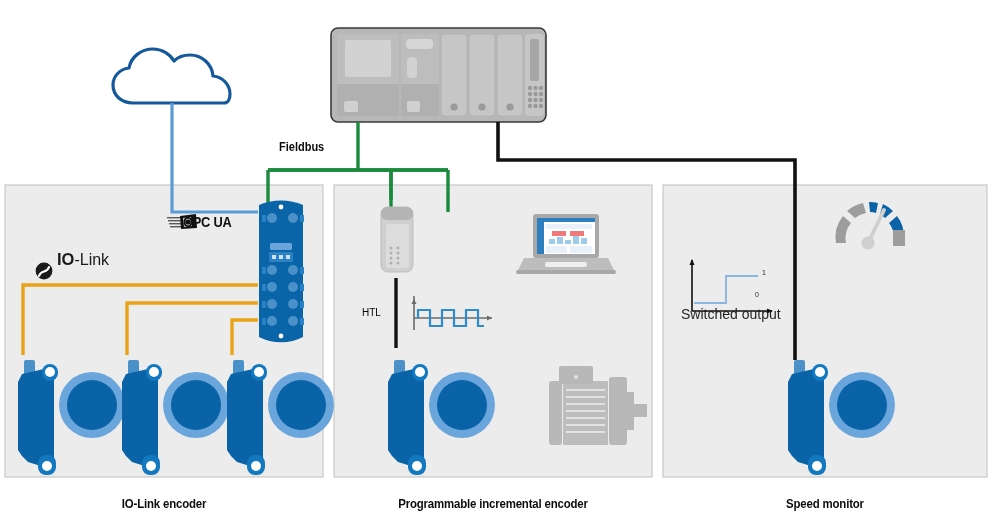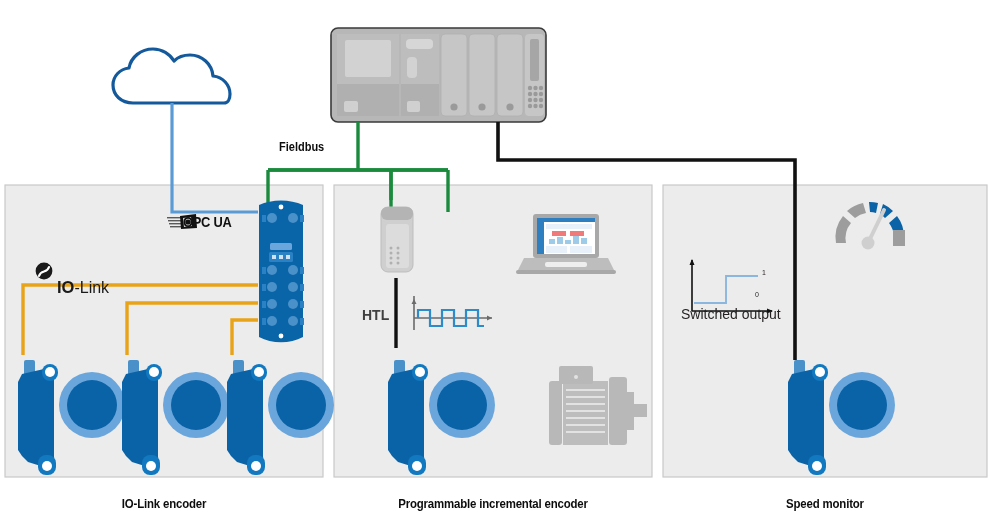--- a/index.html
+++ b/index.html
@@ -27,21 +27,21 @@
     transform-origin:center center;
     text-align:center;
     color:#0d0d0d;
   }
   .fieldbus-label{
     font-weight:bold;font-size:12.5px;
     transform:scaleX(0.88);transform-origin:left center;
     color:#0d0d0d;
   }
   .dev-label{font-size:14.5px;color:#231f20;line-height:1.22;}
-  .htl-label{font-size:14px;color:#404040;font-weight:bold;}
+  .htl-label{font-size:10px;color:#000000;}
   .sw-label{font-size:14px;color:#231f20;}
   .iolink-text{font-size:16px;color:#1a1a1a;letter-spacing:0px;}
   .iolink-text b{font-weight:bold;font-size:16.5px;}
   .opcua-text{font-weight:bold;font-size:14px;color:#111;letter-spacing:-0.3px;transform:scaleX(0.92);transform-origin:left center;}
   .tiny{font-size:7px;color:#231f20;}
 </style>
 </head>
 <body>
 
 <div id="stage">
@@ -307,21 +307,21 @@
     <g>
       <use href="#encoder-unit" x="778" y="360"></use>
       <use href="#encoder-disc" x="828" y="371"></use>
     </g>
   </svg>
 
   <div class="lbl fieldbus-label" style="left:279px;top:140px;">Fieldbus</div>
 
   <div class="lbl opcua-text" style="left:183px;top:214px;">OPC UA</div>
 
-  <div class="lbl iolink-text" style="left:57px;top:278px;">
+  <div class="lbl iolink-text" style="left:57px;top:250px;">
     <b>IO</b><span>-Link</span>
   </div>
 
 
   <div class="lbl htl-label" style="left:362px;top:307px;">HTL</div>
 
   <div class="lbl tiny" style="left:762px;top:269px;">1</div>
   <div class="lbl tiny" style="left:755px;top:291px;">0</div>
   <div class="lbl sw-label" style="left:681px;top:306px;">Switched output</div>
 

